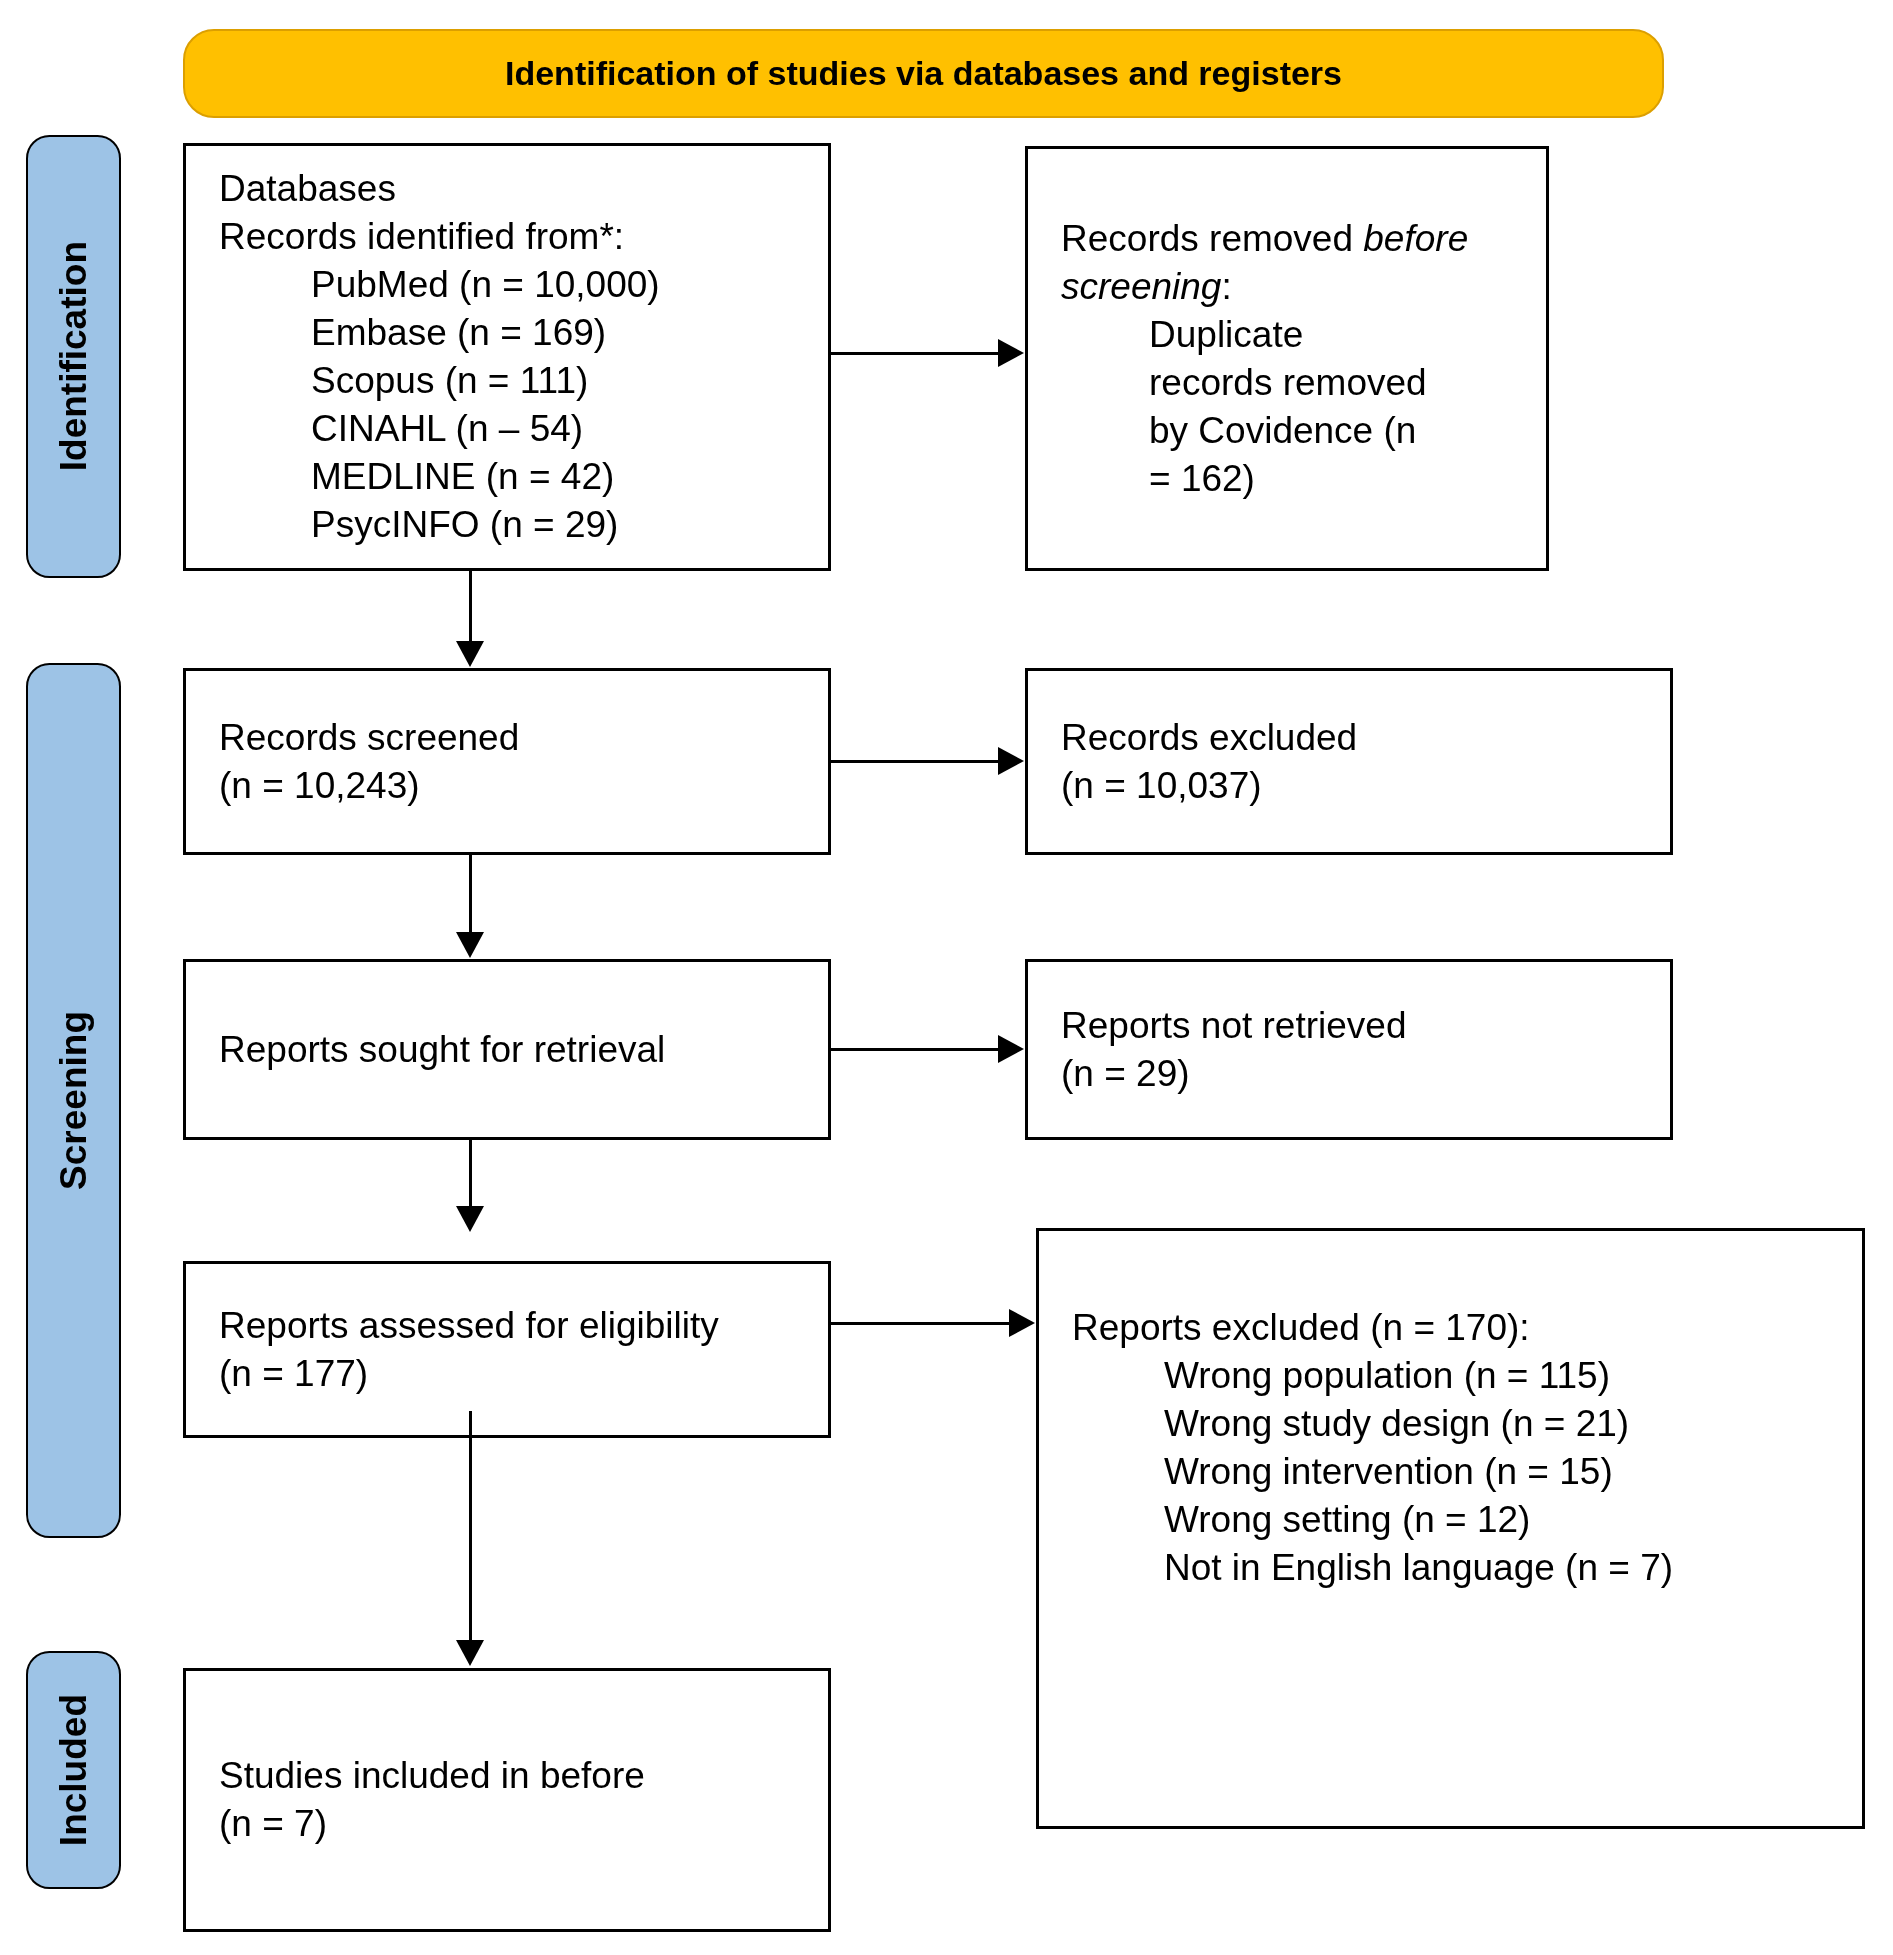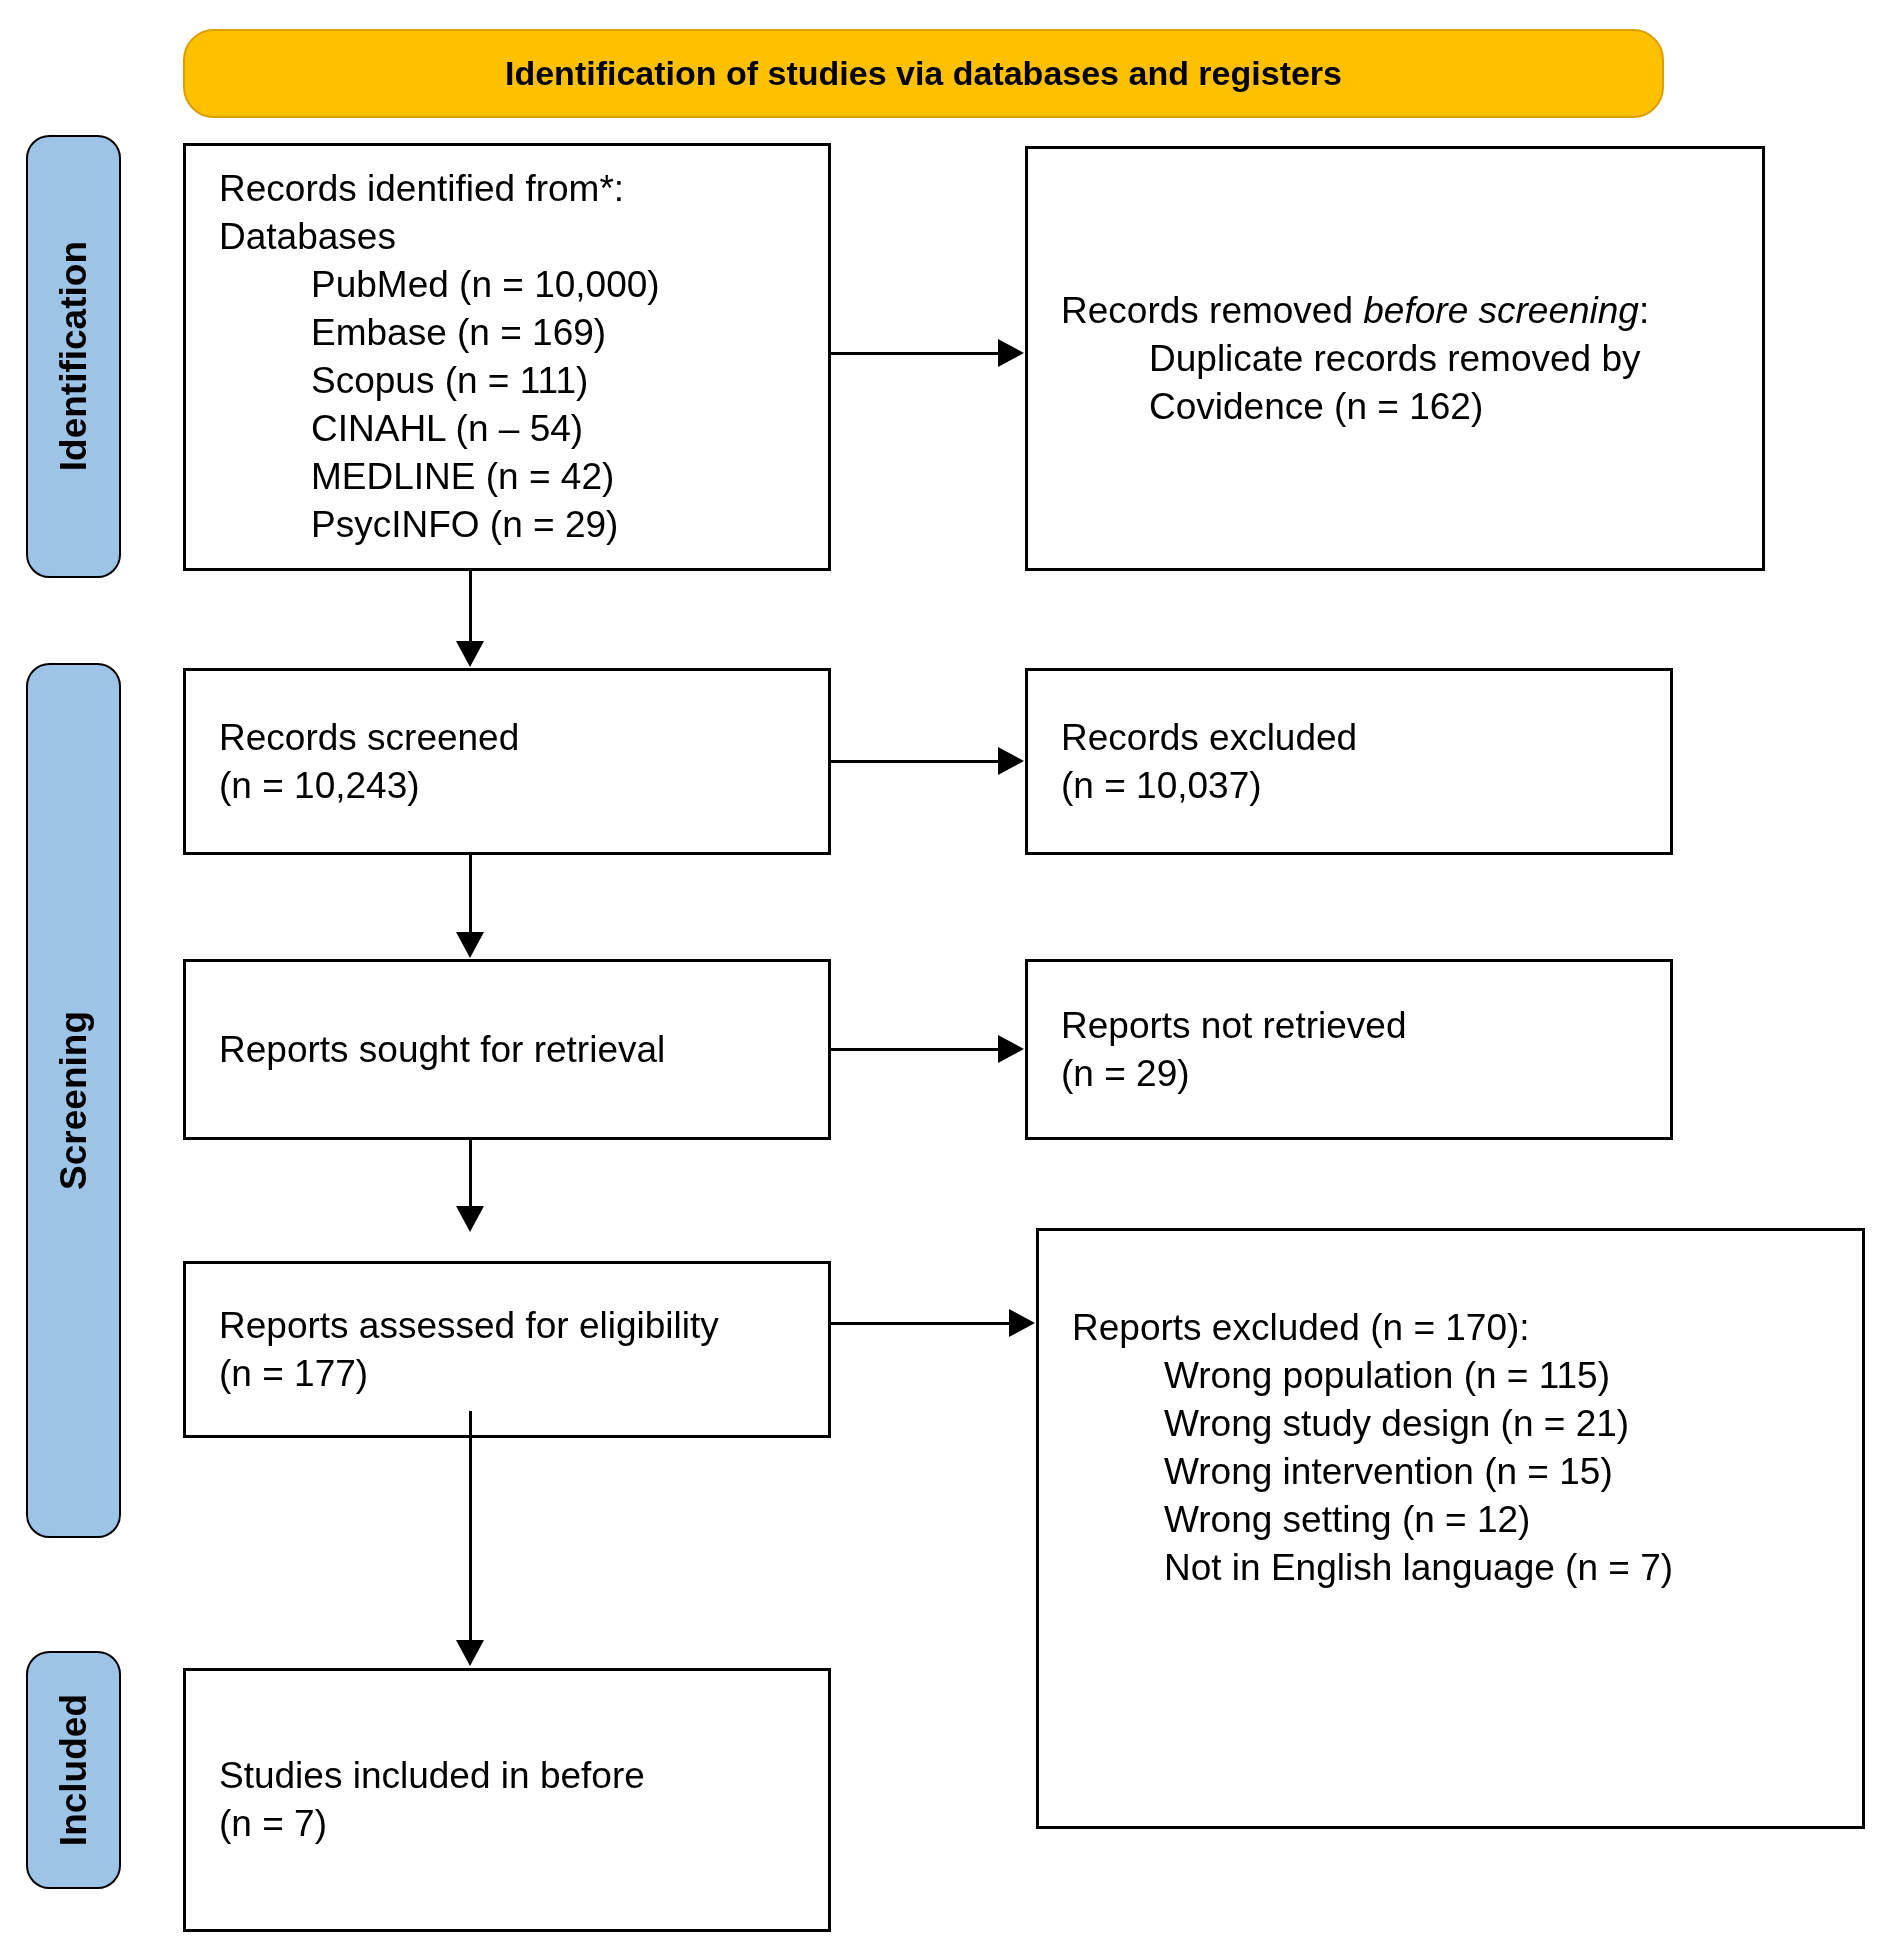--- a/index.html
+++ b/index.html
@@ -41,21 +41,21 @@
     content:''; position:absolute; top:50%; right:-25px; transform:translateY(-50%);
     border-top:14.6px solid transparent; border-bottom:14.6px solid transparent;
     border-left:26px solid #000;
   }
   .em { font-style:italic; }
   
   #stage-identification { top:135px; height:443px; }
   #stage-screening { top:663px; height:875px; }
   #stage-included { top:1651px; height:238px; }
   #box-identified { left:183px; top:143px; width:648px; height:428px; }
-  #box-removed { left:1025px; top:146px; width:740px; height:425px; }
+  #box-removed { left:1025px; top:146px; width:524px; height:425px; }
   #box-screened { left:183px; top:668px; width:648px; height:187px; }
   #box-excluded { left:1025px; top:668px; width:648px; height:187px; }
   #box-sought { left:183px; top:959px; width:648px; height:181px; }
   #box-notretrieved { left:1025px; top:959px; width:648px; height:181px; }
   #box-assessed { left:183px; top:1234px; width:648px; height:177px;margin-top:27px; }
   #box-reports-excluded { left:1036px; top:1228px; width:829px; height:601px; }
   #box-included { left:183px; top:1668px; width:648px; height:264px; }
   #arrow-v1 { left:469px; top:571px; height:71px; }
   #arrow-v2 { left:469px; top:855px; height:78px; }
   #arrow-v3 { left:469px; top:1140px; height:67px; }
@@ -78,22 +78,22 @@
     <span class="vtext">Identification</span>
   </div>
   <div class="stage" id="stage-screening">
     <span class="vtext">Screening</span>
   </div>
   <div class="stage" id="stage-included">
     <span class="vtext">Included</span>
   </div>
 
   <div class="box" id="box-identified">
+    <div>Databases</div>
     <div>Records identified from*:</div>
-    <div>Databases</div>
     <div class="indent">PubMed (n = 10,000)</div>
     <div class="indent">Embase (n = 169)</div>
     <div class="indent">Scopus (n = 111)</div>
     <div class="indent">CINAHL (n – 54)</div>
     <div class="indent">MEDLINE (n = 42)</div>
     <div class="indent">PsycINFO (n = 29)</div>
   </div>
 
   <div class="box" id="box-removed">
     <div><span>Records removed </span><span class="em">before screening</span><span>:</span></div>

